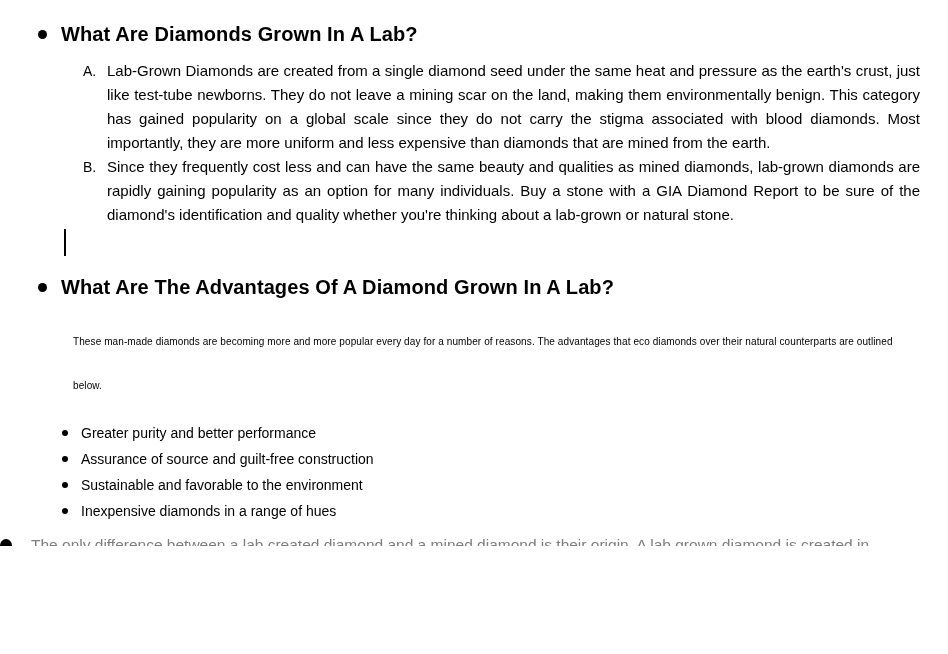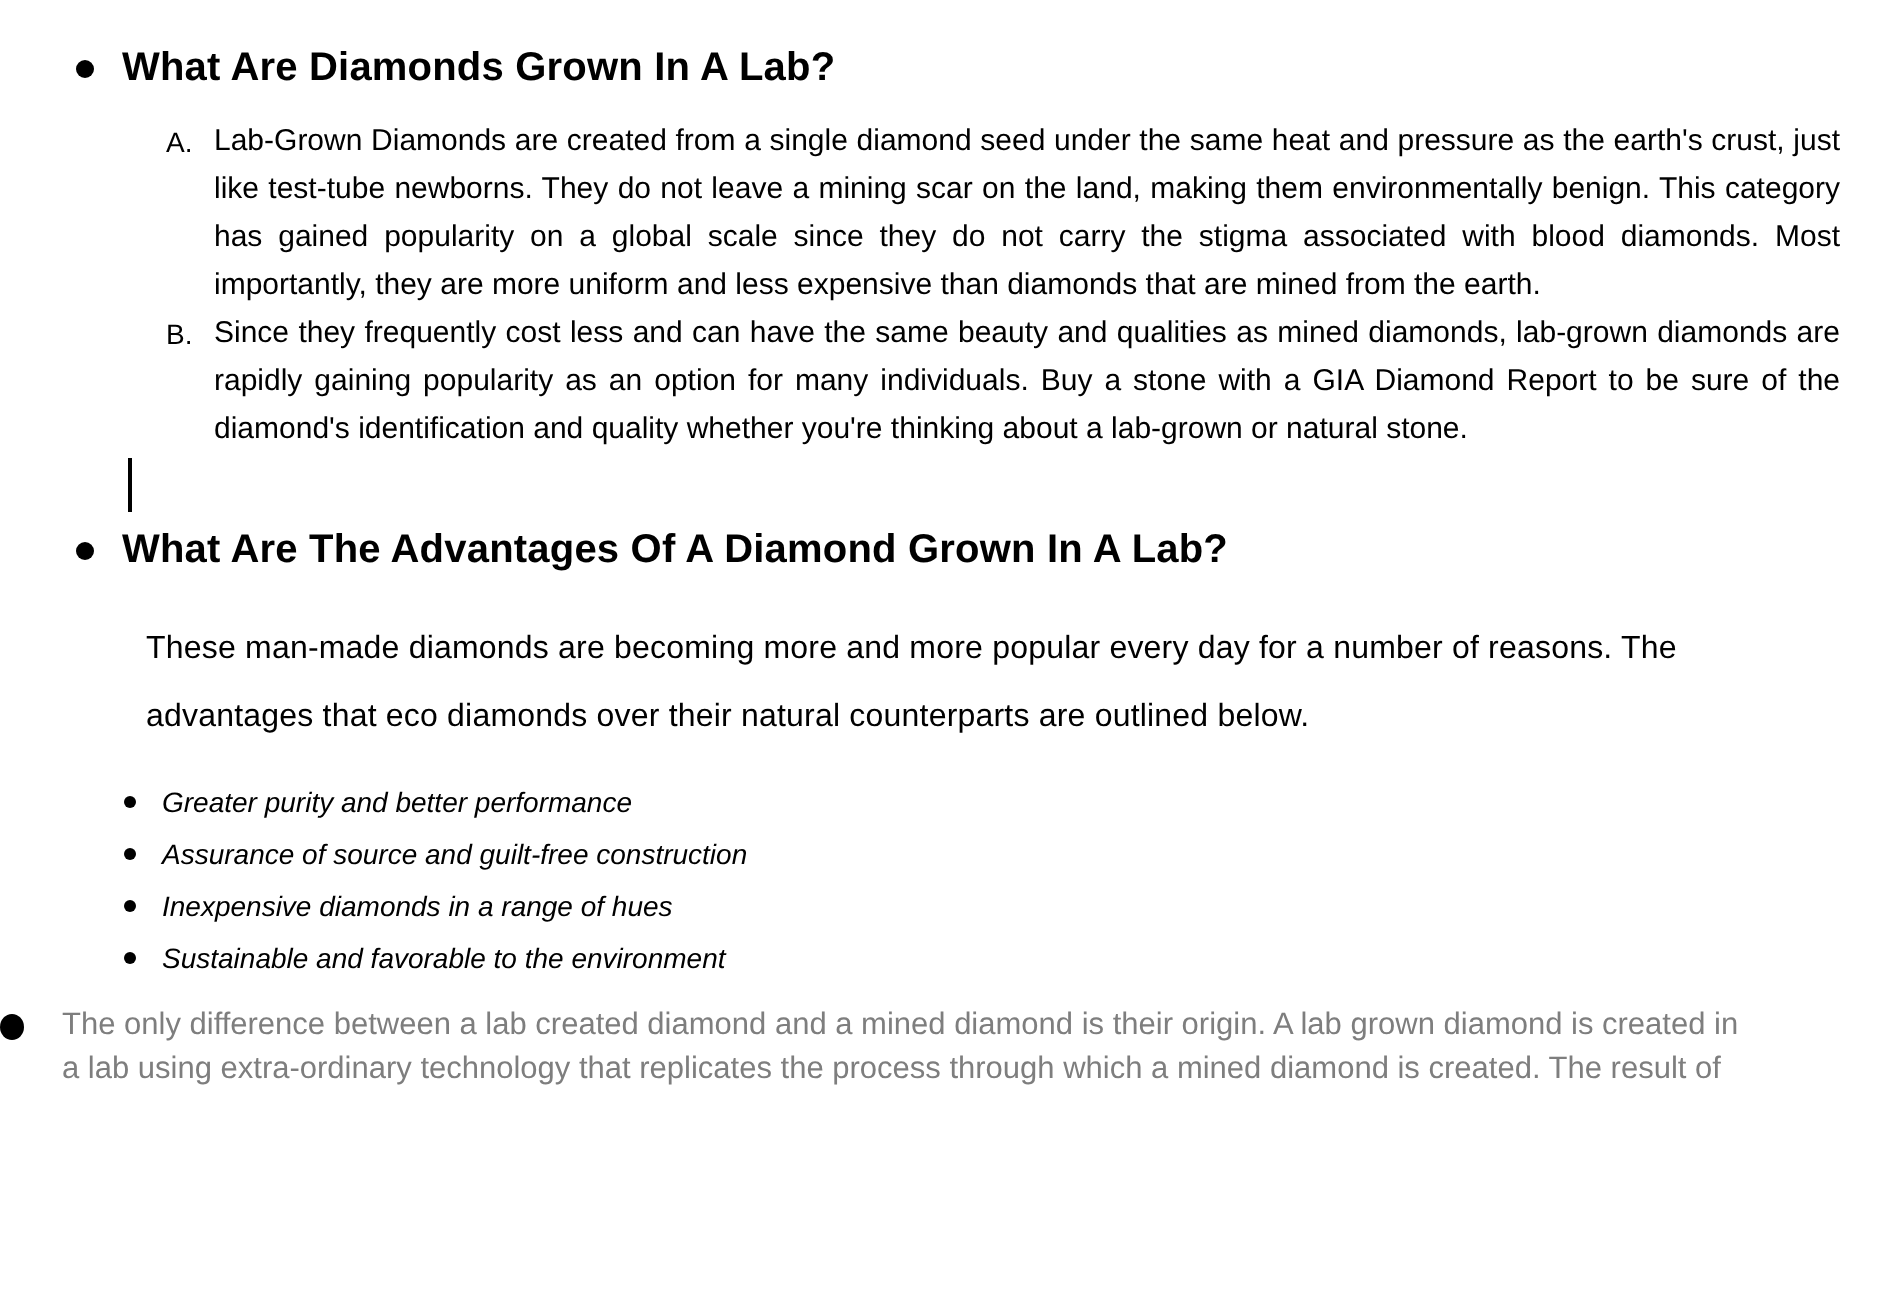--- a/index.html
+++ b/index.html
@@ -27,21 +27,21 @@
     flex: none;
     margin-right: 14px;
   }
   .heading-text {
     font-size: 20px;
     font-weight: bold;
     letter-spacing: 0.1px;
     line-height: 1.2;
   }
   .heading-1 { margin-top: 22px; }
-  .heading-2 { margin-top: 0px; }
+  .heading-2 { margin-top: 12px; }
   
   .lettered-list {
     margin-top: 13px;
     padding-left: 83px;
   }
   .lettered-item {
     display: flex;
     align-items: flex-start;
   }
   .lettered-marker {
@@ -67,41 +67,41 @@
     top: 2px;
     width: 2px;
     height: 27px;
     background: #000;
   }
   
   .intro-para {
     margin-top: 21px;
     margin-left: 73px;
     width: 838px;
-    font-size: 16px;
-    line-height: 34px;
+    font-size: 10px;
+    line-height: 44px;
     letter-spacing: 0.1px;
   }
   
   .sub-list { margin-top: 12px; }
   .sub-item {
     display: flex;
     align-items: center;
     height: 26px;
     padding-left: 62px;
   }
   .sub-bullet {
     width: 6px;
     height: 6px;
     border-radius: 50%;
     background: #000;
     flex: none;
     margin-right: 13px;
   }
-  .sub-text { font-size: 14px; font-style: italic; }
+  .sub-text { font-size: 14px; }
   
   .note-row {
     display: flex;
     align-items: flex-start;
     margin-top: 10px;
   }
   .note-bullet {
     width: 12px;
     height: 13px;
     border-radius: 50%;
@@ -153,25 +153,25 @@
     <div class="sub-item">
       <span class="sub-bullet"></span>
       <span class="sub-text">Greater purity and better performance</span>
     </div>
     <div class="sub-item">
       <span class="sub-bullet"></span>
       <span class="sub-text">Assurance of source and guilt-free construction</span>
     </div>
     <div class="sub-item">
       <span class="sub-bullet"></span>
-      <span class="sub-text">Inexpensive diamonds in a range of hues</span>
+      <span class="sub-text">Sustainable and favorable to the environment</span>
     </div>
     <div class="sub-item">
       <span class="sub-bullet"></span>
-      <span class="sub-text">Sustainable and favorable to the environment</span>
+      <span class="sub-text">Inexpensive diamonds in a range of hues</span>
     </div>
   </div>
 
   <div class="note-row">
     <span class="note-bullet"></span>
     <span class="note-text">The only difference between a lab created diamond and a mined diamond is their origin. A lab grown diamond is created in a lab using extra-ordinary technology that replicates the process through which a mined diamond is created. The result of this process is a man-made diamond which is perfectly identical with physical, chemical and optical properties of the mined diamond.</span>
   </div>
 
 </div>
 

